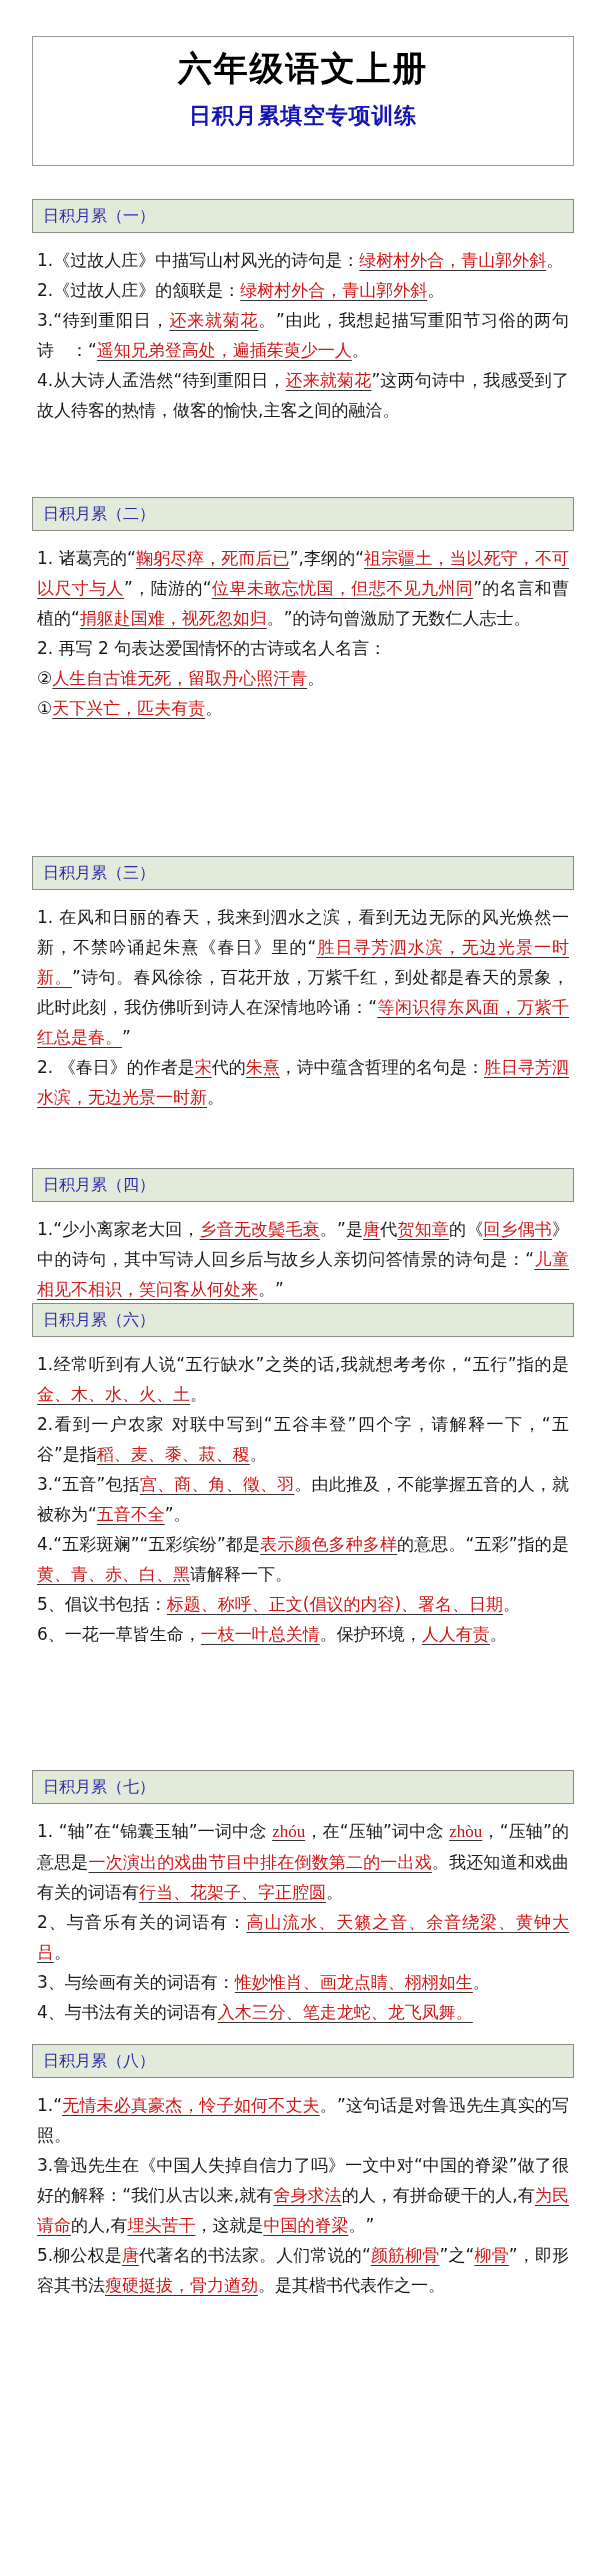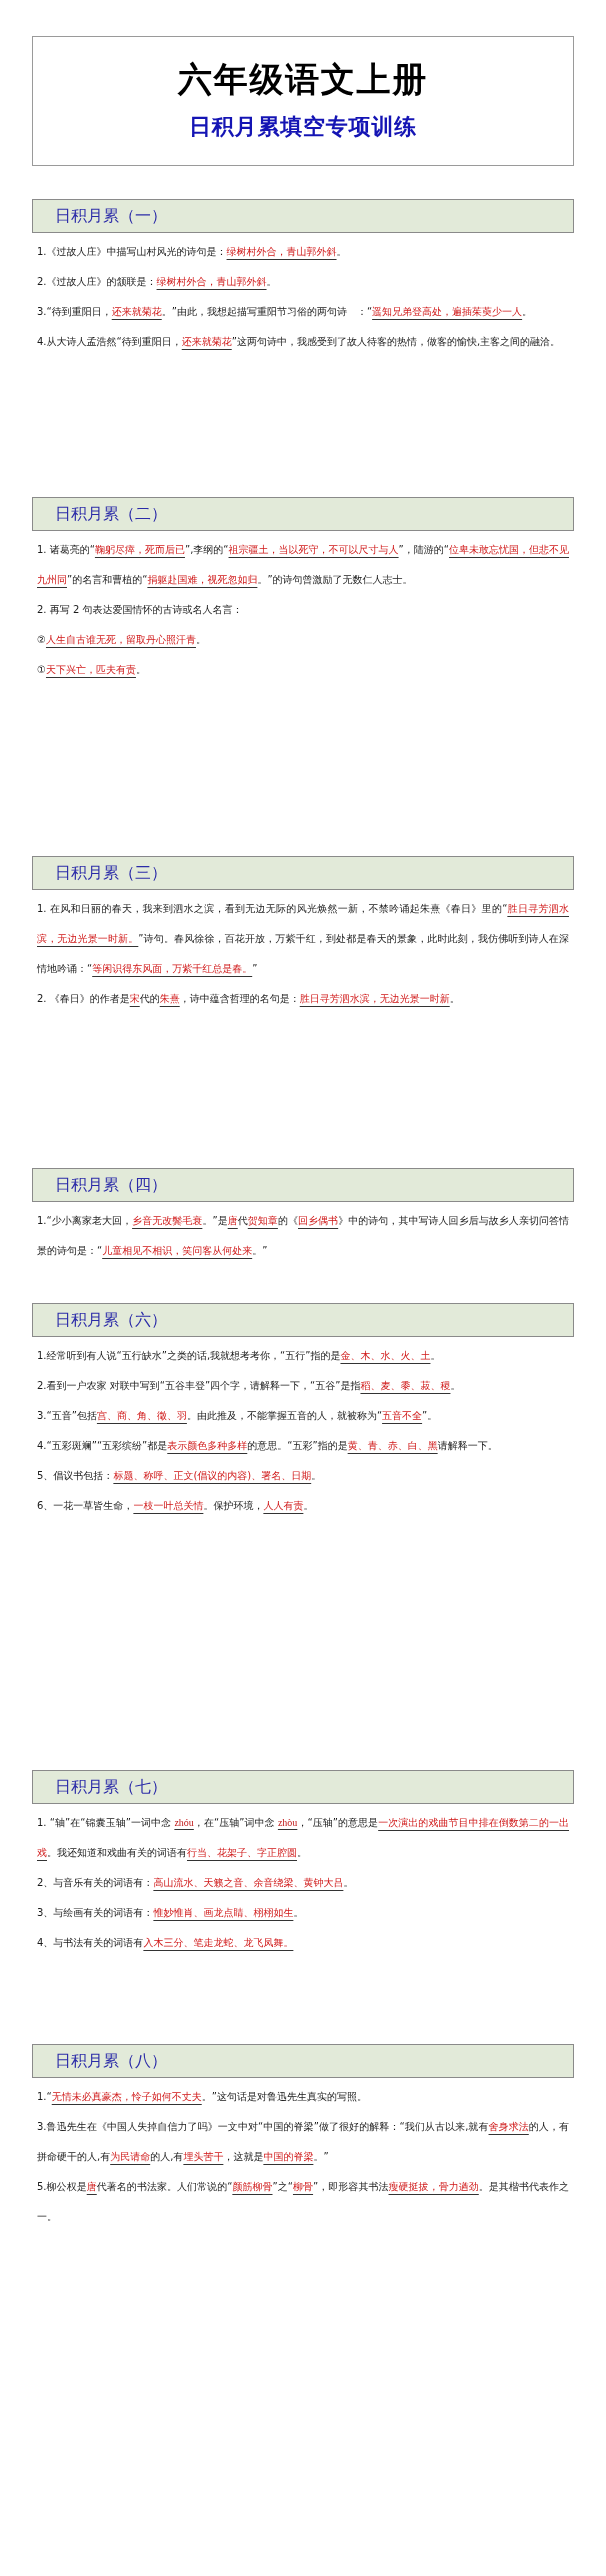--- a/index.html
+++ b/index.html
@@ -1,26 +1,26 @@
 <!DOCTYPE html>
 <html style="font-size:13.5px"><head>
 <meta charset="utf-8">
 <style>
   html, body { margin:0; padding:0; background:#ffffff; }
   body { width:606px; height:2576px; position:relative; overflow:hidden;
          font-family:"DejaVu Sans","Liberation Sans",sans-serif; color:#1a1a1a; }
   .title-box { position:absolute; left:32px; top:36px; width:542px; height:130px;
                border:0.8px solid #9a9a9a; box-sizing:border-box; background:#fff; text-align:center; }
   .main-title { font-family:"DejaVu Serif","Liberation Serif",serif; font-weight:bold; font-size:34px;
-                color:#000; margin-top:20px; letter-spacing:1.7px; }
+                color:#000; margin-top:9px; letter-spacing:1.7px; }
   .sub-title { font-weight:bold; font-size:22px; color:#1414b4; margin-top:9px; letter-spacing:0.8px; }
   .section { position:absolute; left:32px; width:542px; }
   .sec-head { height:34px; background:#e2ead9; border:0.8px solid #8a8a8a; box-sizing:border-box;
-              color:#2b2ba8; font-size:16px; line-height:32px; padding-left:22px; }
-  .sec-body { padding:4px 5px; font-size:10px; line-height:30px; text-align:justify; }
+              color:#2b2ba8; font-size:16px; line-height:32px; padding-left:10px; }
+  .sec-body { padding:12px 5px; font-size:17px; line-height:30px; text-align:justify; }
   .ans { color:#d01818; text-decoration:underline; text-decoration-color:#333; text-underline-offset:4.2px; }
   .pinyin { font-family:"Liberation Serif","DejaVu Serif",serif; color:#c01818;
             text-decoration:underline; text-decoration-color:#333; text-underline-offset:3.4px; }
   .p { display:block; }
 </style>
 </head>
 <body>
 
 <div class="title-box">
   <div class="main-title">六年级语文上册</div>

